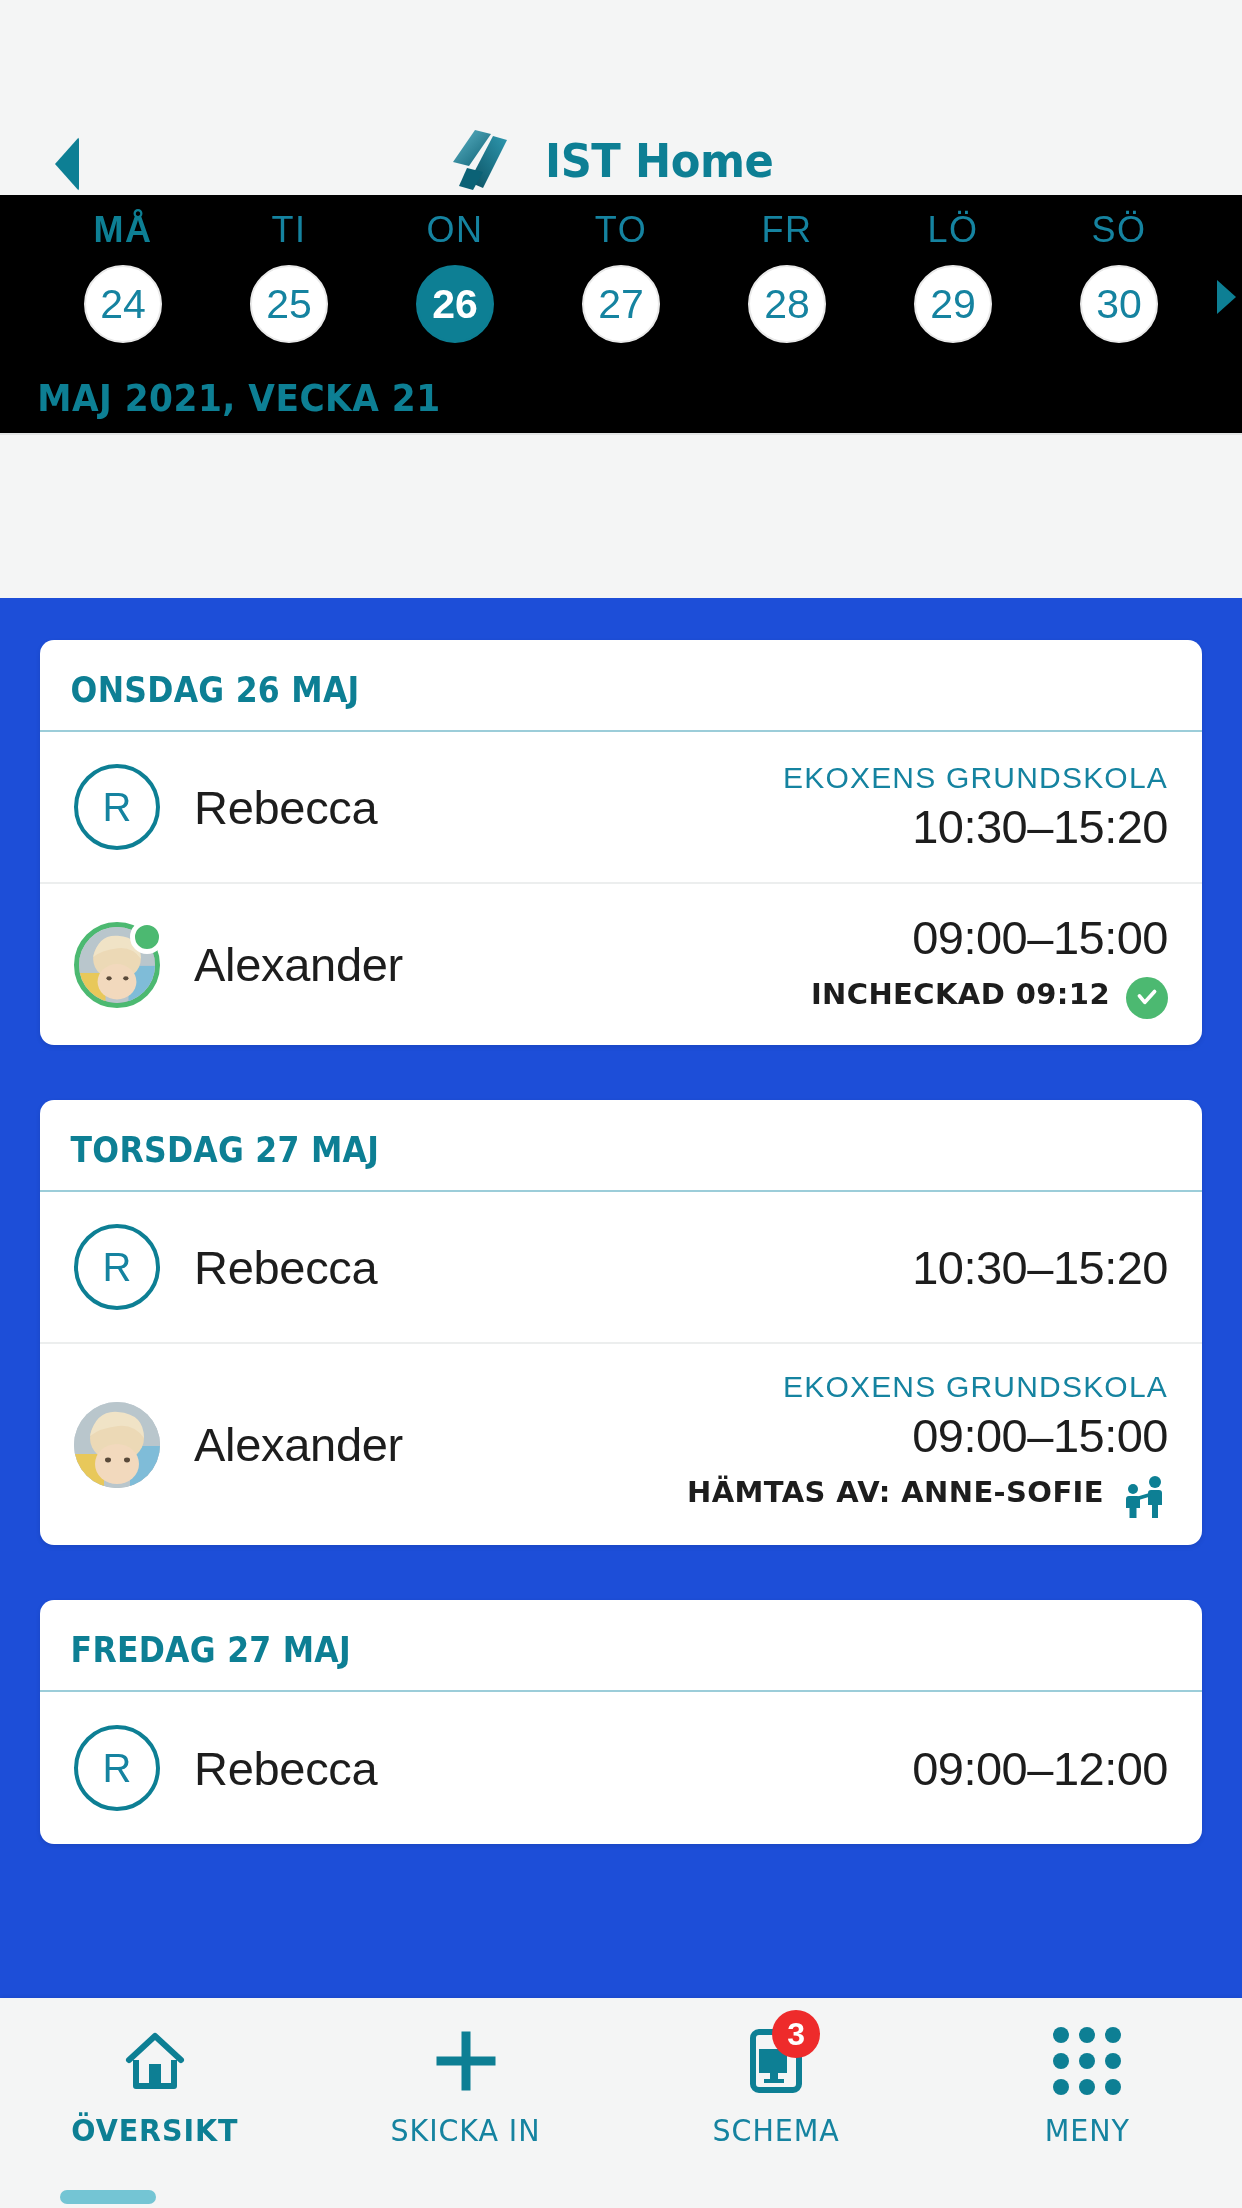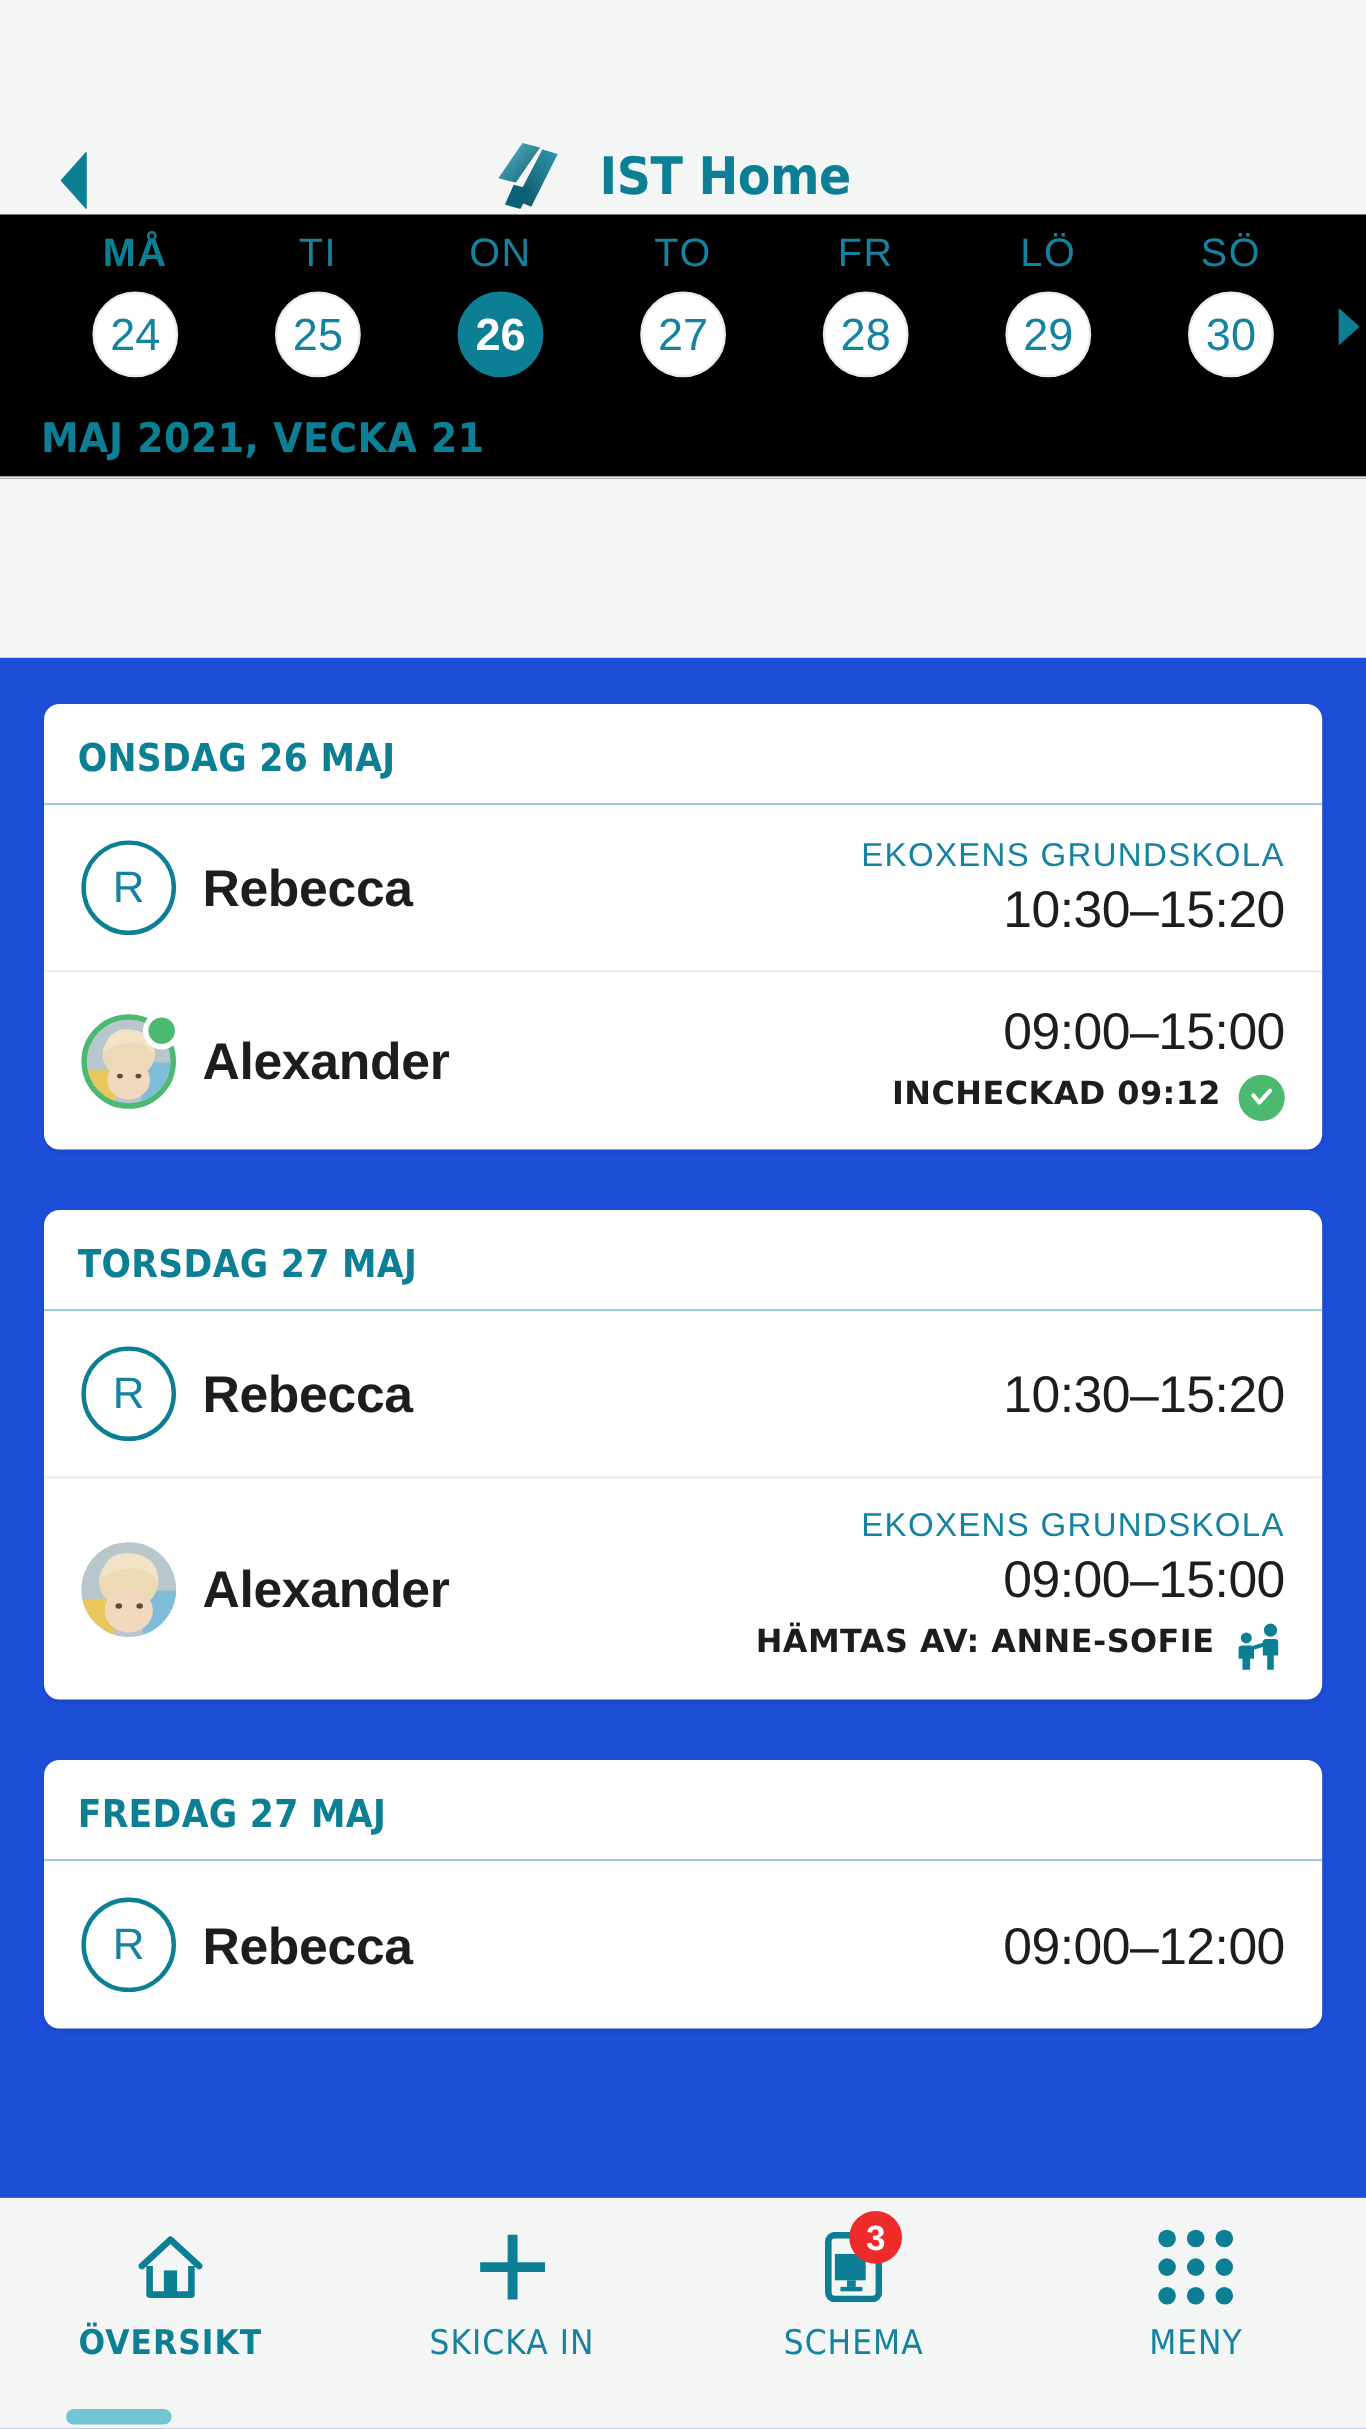--- a/index.html
+++ b/index.html
@@ -145,22 +145,22 @@
   .avatar-photo.ring { border: 5px solid #4cb971; }
   .avatar-photo svg { width: 100%; height: 100%; display: block; }
   .presence-dot {
     position: absolute; right: -4px; top: -2px;
     width: 34px; height: 34px; border-radius: 50%;
     background: #4cb971; border: 5px solid #ffffff;
   }
 
   .row-name {
     flex: 1 1 auto;
-    padding-left: 24px;
-    font-size: 47px; color: #1d1d1d; font-weight: 700;
+    padding-left: 34px;
+    font-size: 47px; color: #1d1d1d; font-weight: 400;
     letter-spacing: -0.3px;
   }
   .row-right { text-align: right; flex: 0 0 auto; }
   .school {
     font-size: 30px; color: #1583a0; letter-spacing: 1.2px;
     margin-bottom: 4px;
   }
   .time {
     font-size: 47px; color: #1d1d1d; letter-spacing: -0.5px;
   }

